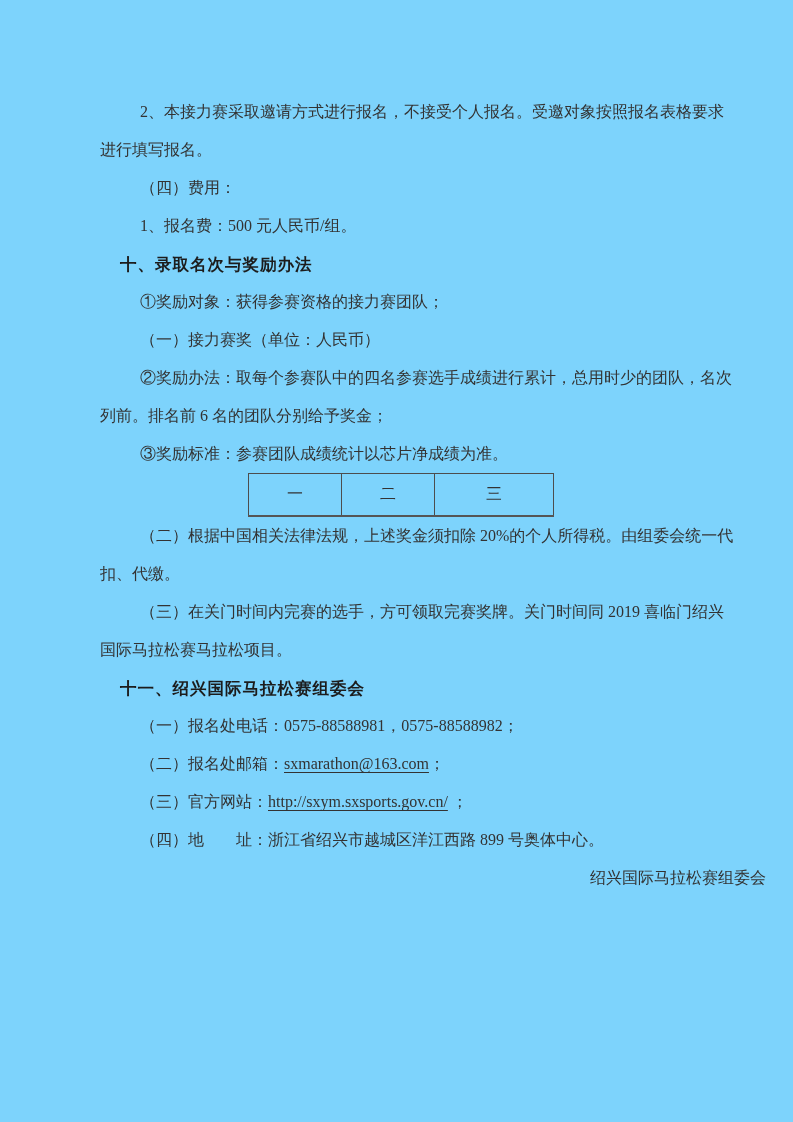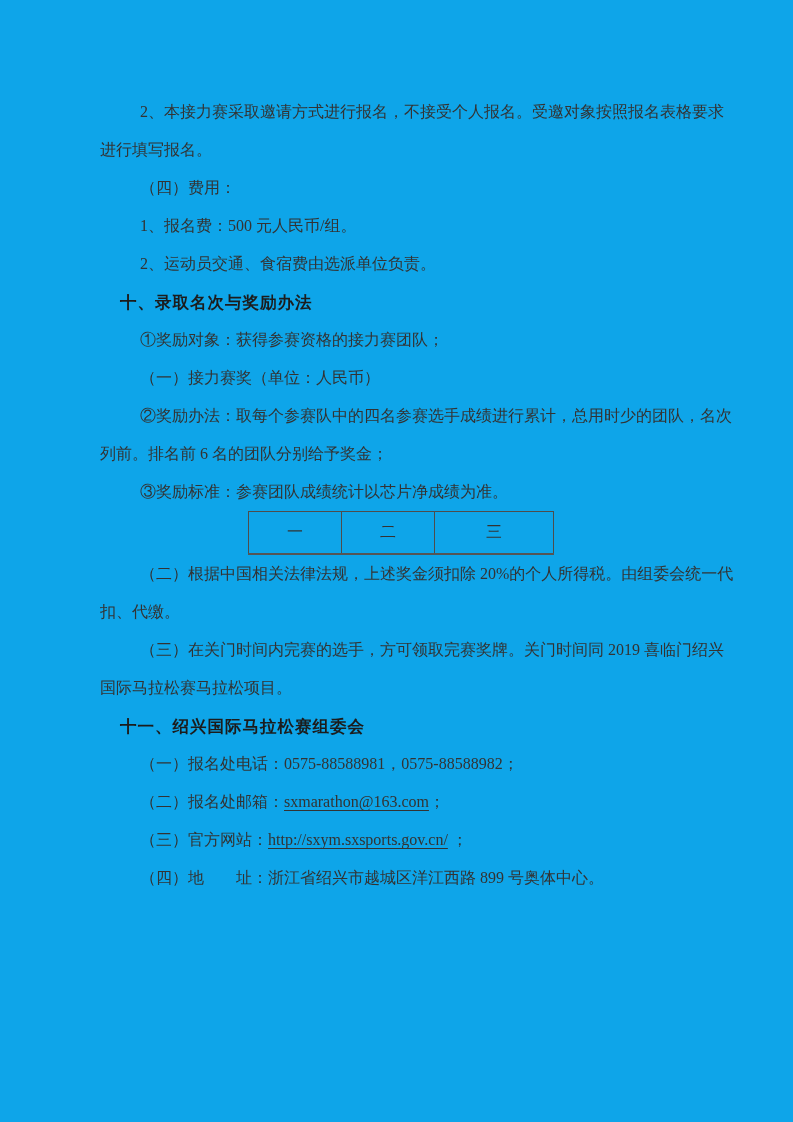--- a/index.html
+++ b/index.html
@@ -6,21 +6,21 @@
     margin: 0;
     padding: 0;
     background: #ffffff;
   }
   .page {
     position: relative;
     box-sizing: border-box;
     width: 793px;
     height: 1122px;
     margin: 0;
-    background: #0ea5e9;
+    background: #7dd3fc;
     padding: 93px 57px 0 100px;
     font-family: "Liberation Serif", "DejaVu Serif", serif;
     font-size: 16px;
     color: #333333;
     overflow: hidden;
   }
   .page p {
     margin: 0;
     line-height: 38px;
   }
@@ -74,21 +74,20 @@
 <body>
 
 <div class="page">
 
   <p class="indent">2、本接力赛采取邀请方式进行报名，不接受个人报名。受邀对象按照报名表格要求进行填写报名。</p>
 
   <p class="indent">（四）费用：</p>
 
   <p class="indent">1、报名费：500 元人民币/组。</p>
 
-  <p class="indent">2、运动员交通、食宿费由选派单位负责。</p>
 
   <h2 class="doc-heading">十、录取名次与奖励办法</h2>
 
   <p class="indent">①奖励对象：获得参赛资格的接力赛团队；</p>
 
   <p class="indent">（一）接力赛奖（单位：人民币）</p>
 
   <p class="indent">②奖励办法：取每个参赛队中的四名参赛选手成绩进行累计，总用时少的团队，名次列前。排名前 6 名的团队分别给予奖金；</p>
 
   <p class="indent">③奖励标准：参赛团队成绩统计以芯片净成绩为准。</p>
@@ -116,14 +115,15 @@
 
   <p class="indent">（一）报名处电话：0575-88588981，0575-88588982；</p>
 
   <p class="indent"><span>（二）报名处邮箱：</span><a class="doc-link">sxmarathon@163.com</a><span>；</span></p>
 
   <p class="indent"><span>（三）官方网站：</span><a class="doc-link">http://sxym.sxsports.gov.cn/</a><span>&nbsp;；</span></p>
 
   <p class="indent">（四）地　　址：浙江省绍兴市越城区洋江西路 899 号奥体中心。</p>
 
 
+  <p class="signature">绍兴国际马拉松赛组委会</p>
 
 </div>
 
 </body></html>

